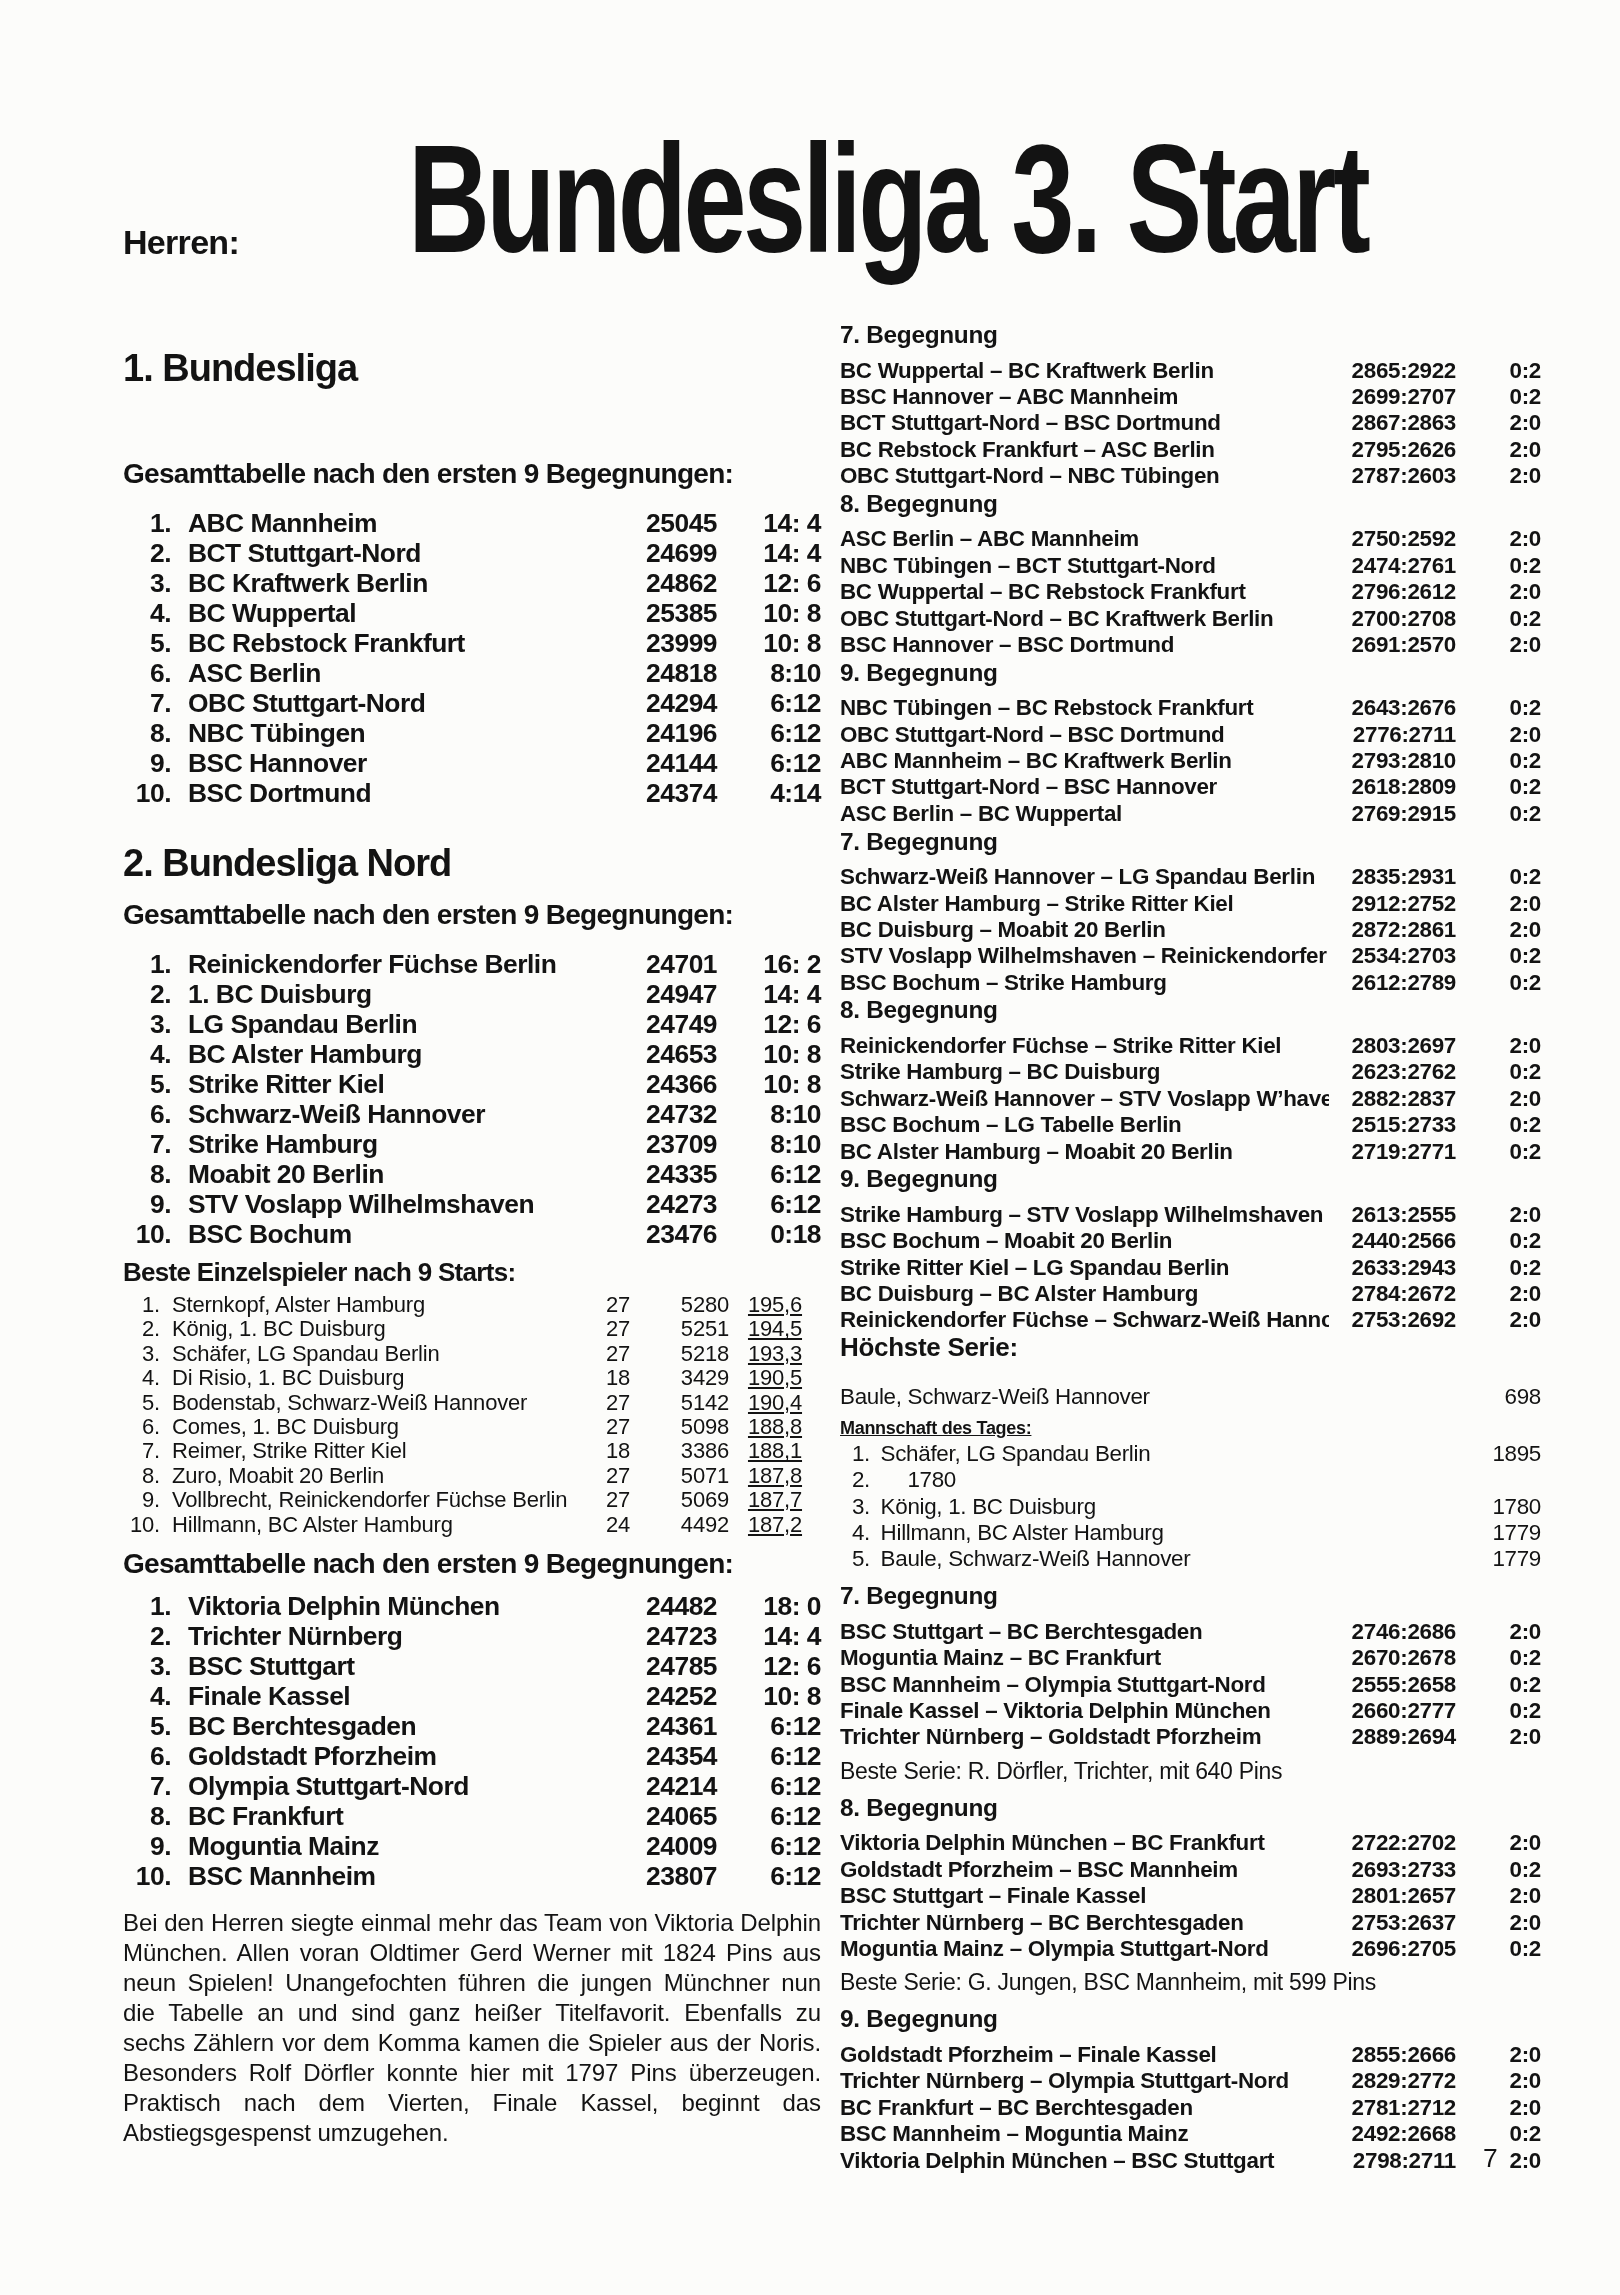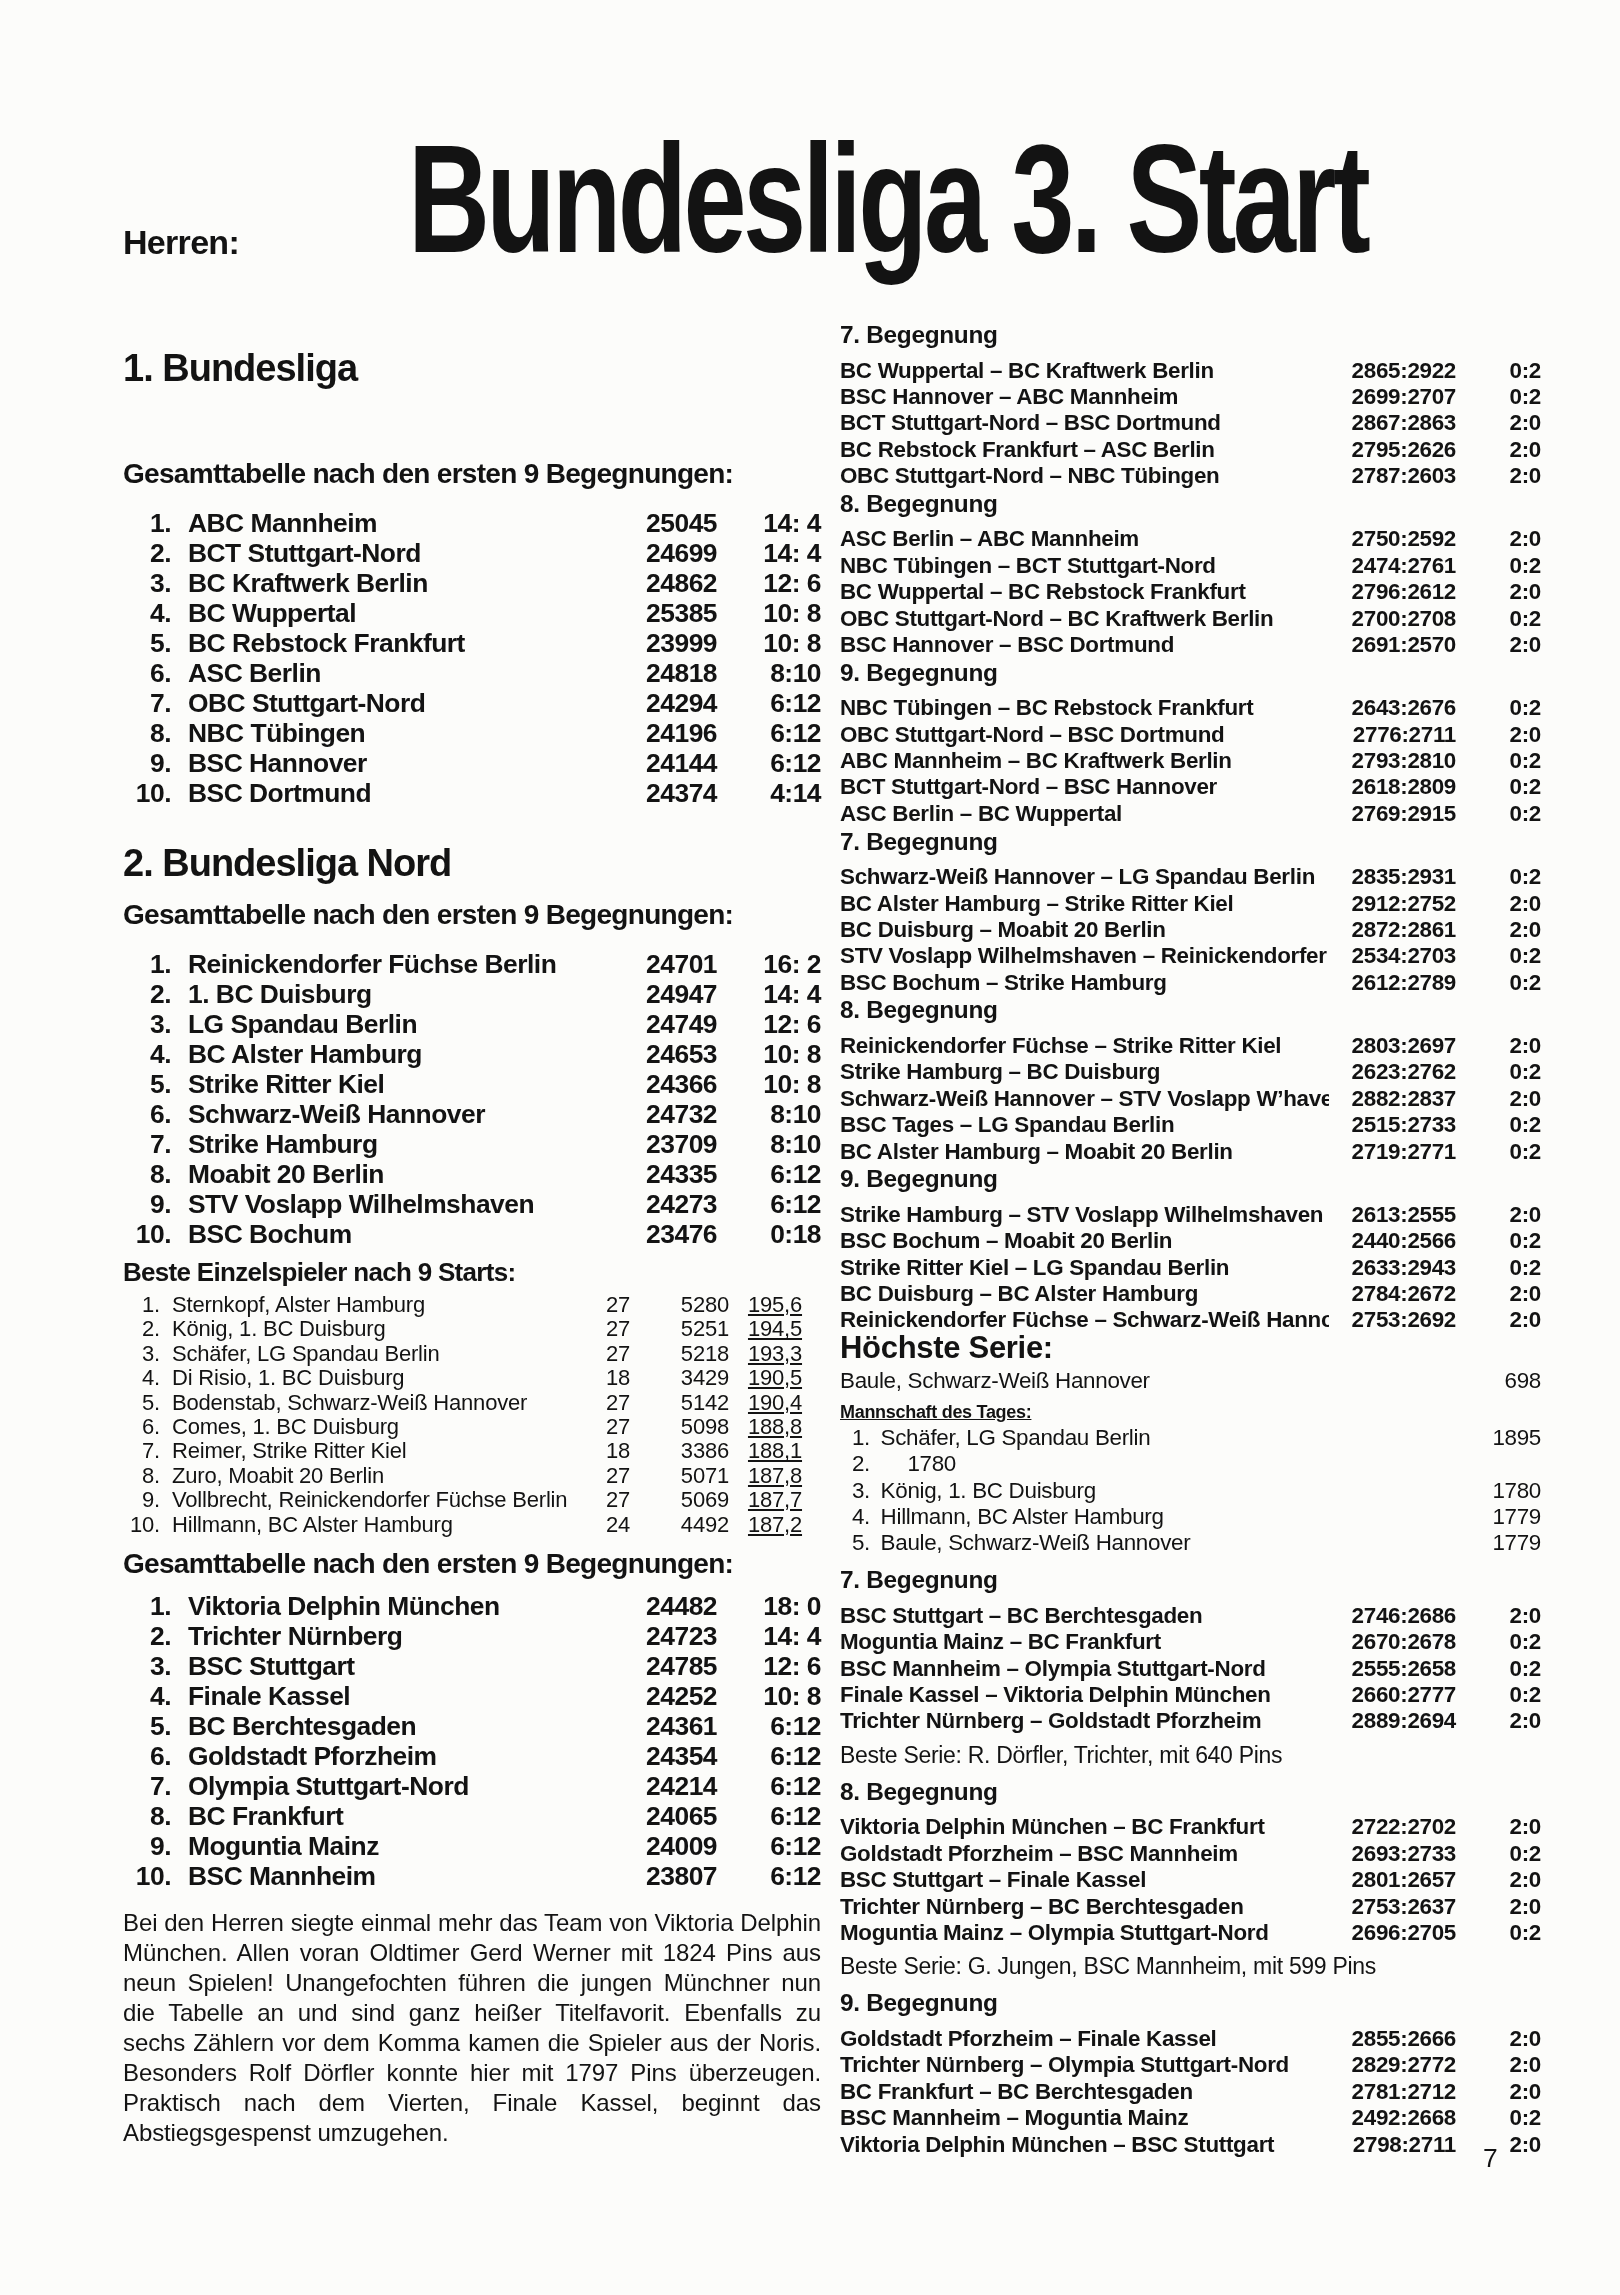--- a/index.html
+++ b/index.html
@@ -49,21 +49,21 @@
   }
   
   .rsec{margin-bottom:1.3px;}
   .rsec h3{font-size:24.4px;line-height:25px;font-weight:700;letter-spacing:-0.3px;margin:0 0 10.6px 0;}
   .m-row{display:flex;align-items:baseline;height:26.4px;font-size:22.4px;font-weight:700;letter-spacing:-0.3px;}
   .m-pair{flex:1;min-width:0;white-space:nowrap;overflow:hidden;padding-right:5.3px;}
   .m-score{flex:none;width:127px;text-align:right;}
   .m-pts{flex:none;width:85px;text-align:right;}
   .beste{margin-top:8px;font-size:23px;line-height:24px;font-weight:400;letter-spacing:-0.3px;}
   .sued-sec{margin-bottom:12px;}
-  .hs-head{margin-top:0;font-size:31px;line-height:25px;font-weight:700;margin-bottom:8px;letter-spacing:-0.3px;}
+  .hs-head{margin-top:0;font-size:26px;line-height:25px;font-weight:700;margin-bottom:24px;letter-spacing:-0.3px;}
   .hs-row{display:flex;align-items:baseline;height:26.4px;font-size:22.4px;letter-spacing:-0.3px;}
   .hs-name{flex:1;}
   .hs-val{flex:none;width:86px;text-align:right;}
   .md-head{margin-top:5.3px;font-size:18px;line-height:25px;font-weight:700;margin-bottom:0;letter-spacing:-0.3px;text-decoration:underline;}
   .md-list{margin-bottom:10.6px;}
   .md-row{display:flex;align-items:baseline;height:26.4px;font-size:22.4px;letter-spacing:-0.3px;}
   .md-rank{flex:none;width:30px;text-align:right;}
   .md-name{flex:1;min-width:0;padding-left:10.6px;white-space:nowrap;overflow:hidden;}
   .md-val{flex:none;width:86px;text-align:right;}
   
@@ -479,21 +479,21 @@
           <span class="m-pair">Strike Hamburg – BC Duisburg</span>
           <span class="m-score">2623:2762</span>
           <span class="m-pts">0:2</span>
         </div>
         <div class="m-row">
           <span class="m-pair">Schwarz-Weiß Hannover – STV Voslapp W’haven</span>
           <span class="m-score">2882:2837</span>
           <span class="m-pts">2:0</span>
         </div>
         <div class="m-row">
-          <span class="m-pair">BSC Tages – LG Spandau Berlin</span>
+          <span class="m-pair">BSC Bochum – LG Tabelle Berlin</span>
           <span class="m-score">2515:2733</span>
           <span class="m-pts">0:2</span>
         </div>
         <div class="m-row">
           <span class="m-pair">BC Alster Hamburg – Moabit 20 Berlin</span>
           <span class="m-score">2719:2771</span>
           <span class="m-pts">0:2</span>
         </div>
     </div>
 

